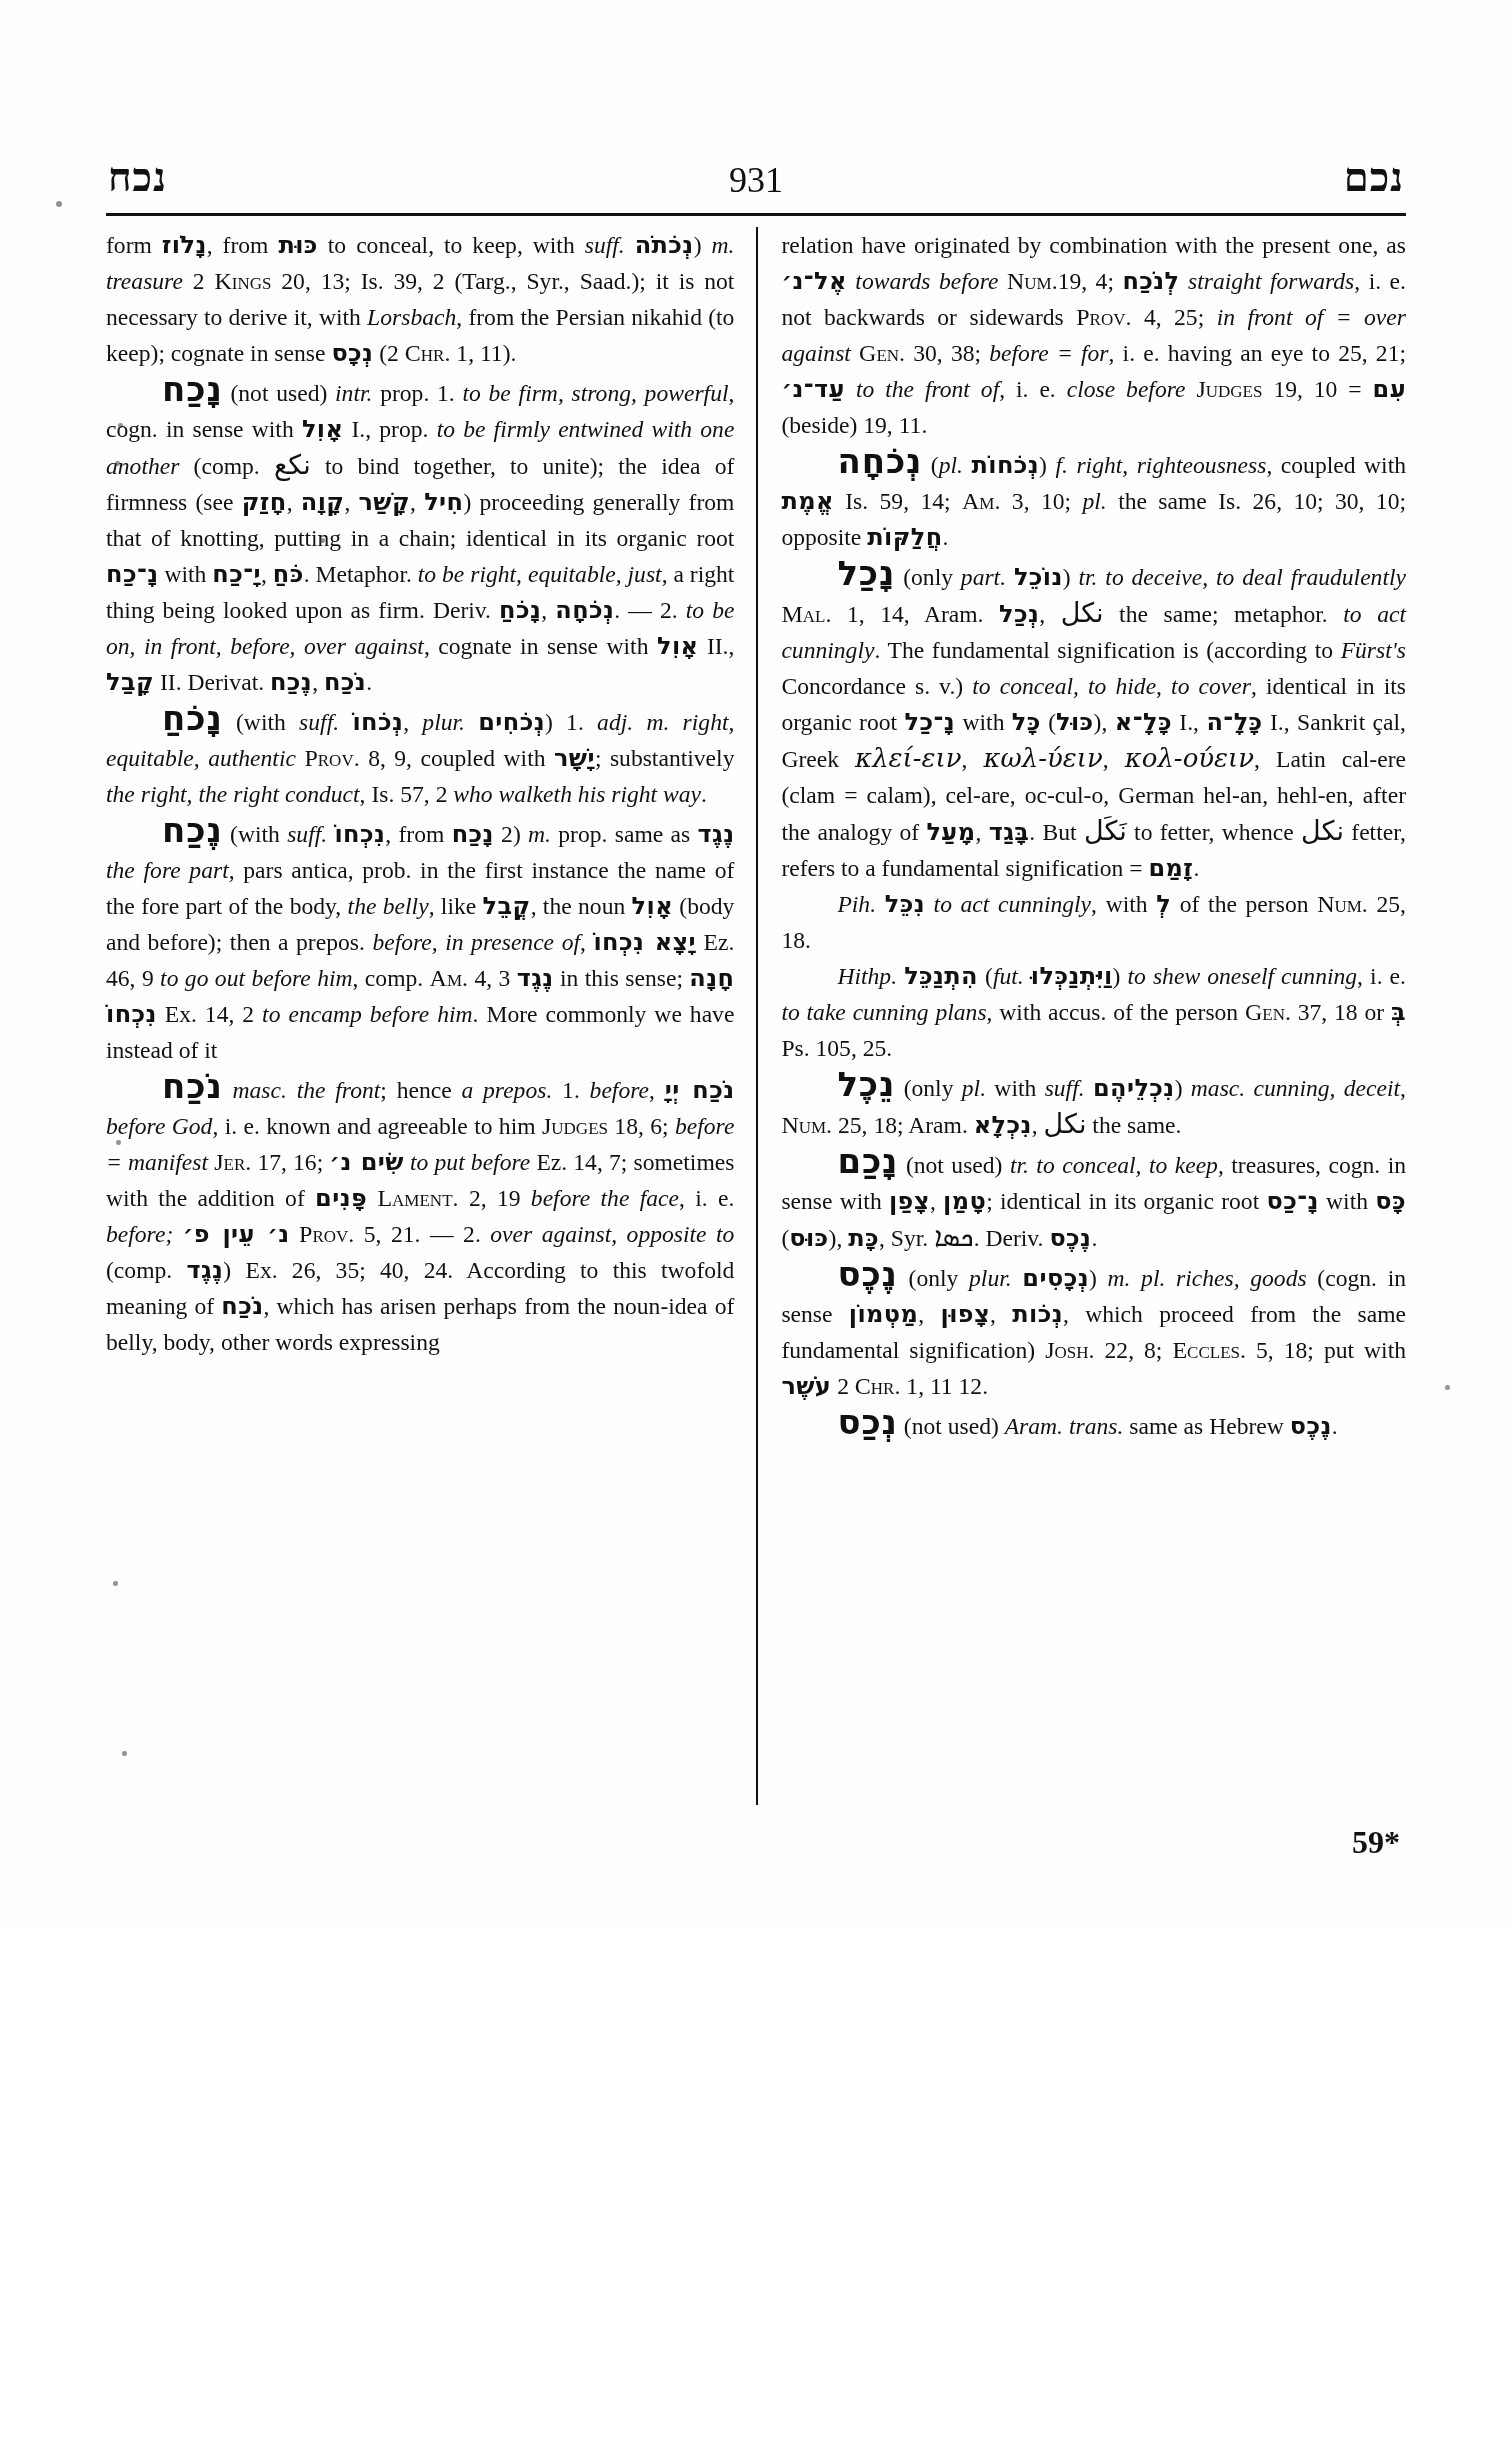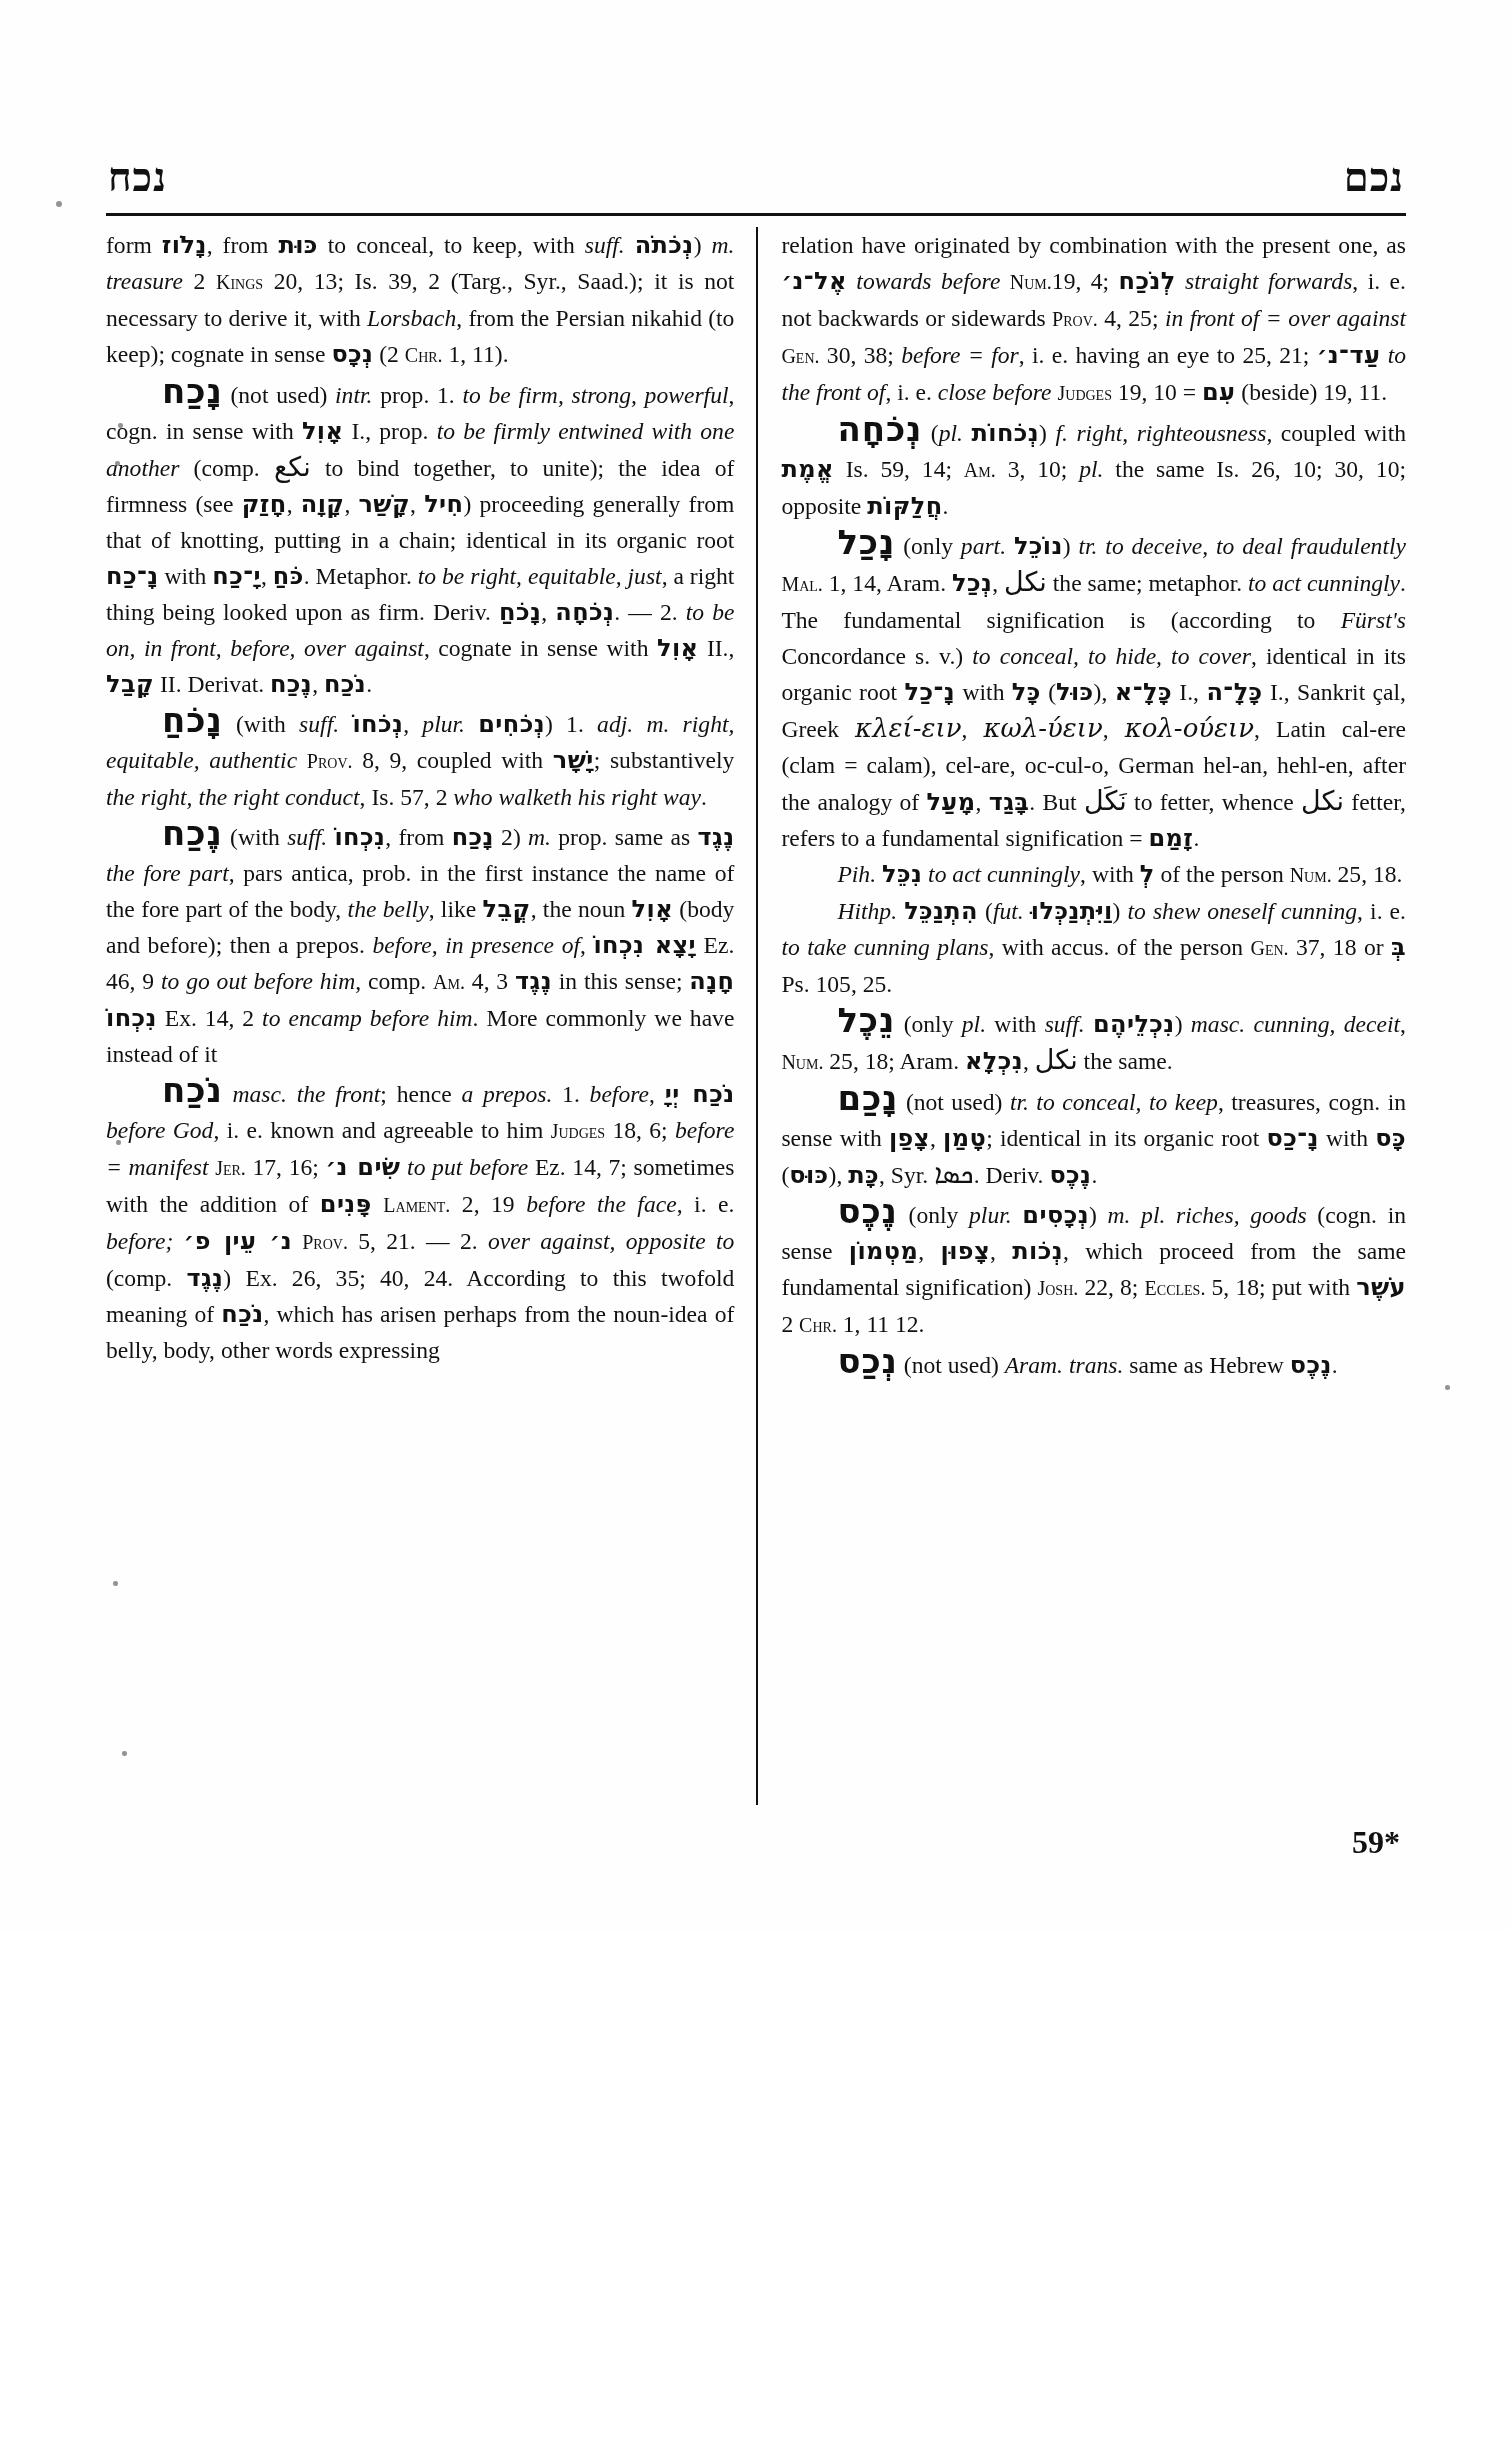--- a/index.html
+++ b/index.html
@@ -103,21 +103,21 @@
     direction: rtl;
     unicode-bidi: isolate;
   }
   .grk {
     font-family: "DejaVu Serif", serif;
     font-style: italic;
     font-size: 26px;
   }
   .sc {
     font-variant: small-caps;
-    font-size: 20px;
+    font-size: 24px;
   }
 
   .folio {
     position: absolute;
     right: 112px;
     bottom: 70px;
     font-size: 32px;
     font-weight: 700;
   }
   .speck {
@@ -128,20 +128,21 @@
   }
 </style>
 </head>
 <body>
 
 <div class="page">
 
   <div class="running-head">
     <span class="head-heb">נכח</span>
     <span class="head-heb">נכם</span>
+    <span class="head-page">931</span>
   </div>
   <div class="rule-top"></div>
 
   <div class="columns">
 
     <div class="col col-left">
 
       <p class="para"><span>form </span><span class="heb">נָלֹוז</span><span>, from </span><span class="heb">כּוּת</span><span> to conceal, to keep, with </span><i>suff.</i><span> </span><span class="heb">נְכֹתֹה</span><span>) </span><i>m. treasure</i><span> 2 </span><span class="sc">Kings</span><span> 20, 13; Is. 39, 2 (Targ., Syr., Saad.); it is not necessary to derive it, with </span><i>Lorsbach</i><span>, from the Persian nikahid (to keep); cognate in sense </span><span class="heb">נְכָס</span><span> (2 </span><span class="sc">Chr.</span><span> 1, 11).</span></p>
 
       <p class="para indent"><span class="heb-lemma">נָכַח</span><span> (not used) </span><i>intr.</i><span> prop. 1. </span><i>to be firm, strong, powerful</i><span>, cogn. in sense with </span><span class="heb">אָוִל</span><span> I., prop. </span><i>to be firmly entwined with one another</i><span> (comp. </span><span class="arab">نكع</span><span> to bind together, to unite); the idea of firmness (see </span><span class="heb">חָזַק</span><span>, </span><span class="heb">קָוָה</span><span>, </span><span class="heb">קָשַׁר</span><span>, </span><span class="heb">חִיל</span><span>) proceeding generally from that of knotting, putting in a chain; identical in its organic root </span><span class="heb">נָ־כַח</span><span> with </span><span class="heb">יָ־כַח</span><span>, </span><span class="heb">כֹּחַ</span><span>. Metaphor. </span><i>to be right, equitable, just</i><span>, a right thing being looked upon as firm. Deriv. </span><span class="heb">נָכֹחַ</span><span>, </span><span class="heb">נְכֹחָה</span><span>. — 2. </span><i>to be on, in front, before, over against</i><span>, cognate in sense with </span><span class="heb">אָוִל</span><span> II., </span><span class="heb">קָבַל</span><span> II. Derivat. </span><span class="heb">נֶכַח</span><span>, </span><span class="heb">נֹכַח</span><span>.</span></p>

